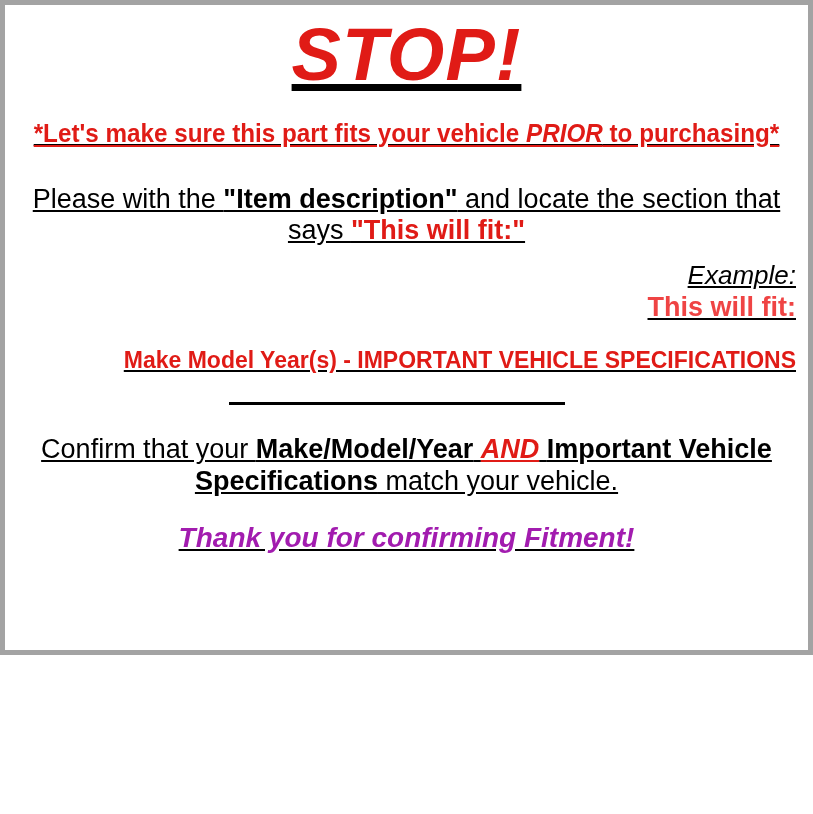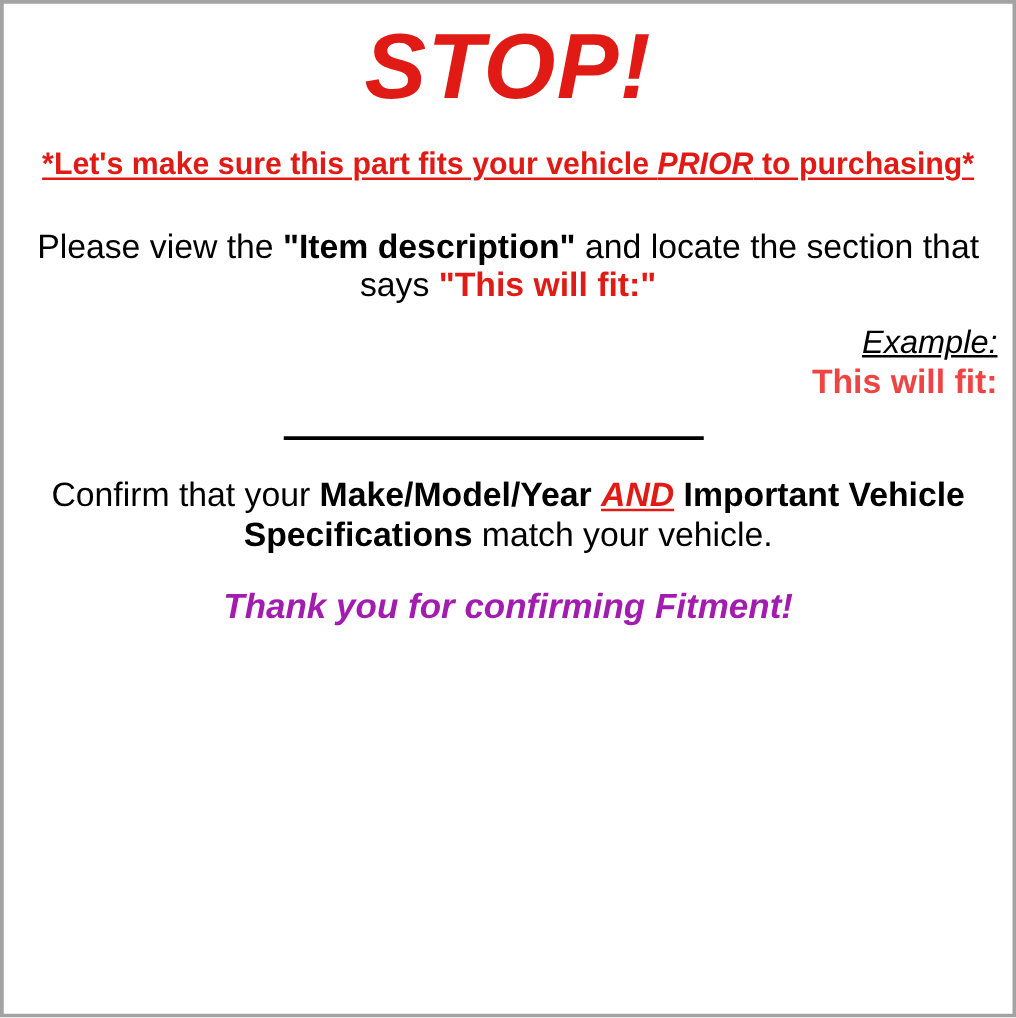--- a/index.html
+++ b/index.html
@@ -12,24 +12,25 @@
     width: 813px;
     height: 814px;
     overflow: hidden;
     font-family: "Liberation Sans", sans-serif;
   }
 
   
   #notice-panel {
     box-sizing: border-box;
     width: 813px;
-    height: 814px;
+    height: 655px;
     background: #ffffff;
-    border: 3px solid #a3a3a3;
+    border: 5px solid #a3a3a3;
     position: relative;
+    text-decoration: underline;
   }
 
   #notice-body {
     box-sizing: border-box;
     width: 100%;
     height: 100%;
     padding: 0 12px;
     display: block;
   }
 
@@ -158,25 +159,26 @@
 <body>
 
 <div id="notice-panel">
   <div id="notice-body">
 
     <div class="headline">STOP!</div>
 
     <div class="tagline"><span>*Let's make sure this part fits your vehicle </span><span class="ital">PRIOR</span><span> to purchasing*</span></div>
 
 
-    <p class="para p2"><span>Please view the </span><span class="blkbold">"Item description"</span><span> and locate the section that says </span><span class="redbold">"This will fit:"</span></p>
+    <p class="para p2"><span>Please with the </span><span class="blkbold">"Item description"</span><span> and locate the section that says </span><span class="redbold">"This will fit:"</span></p>
 
     <div class="example-block">
       <div><span class="example-label">Example:</span></div>
       <div class="example-fit">This will fit:</div>
+      <div class="example-spec">Make Model Year(s) - IMPORTANT VEHICLE SPECIFICATIONS</div>
     </div>
 
     <div class="divider-wrap">
       <div class="divider"></div>
     </div>
 
     <p class="para p3"><span>Confirm that your </span><span class="blkbold">Make/Model/Year</span><span>&nbsp;</span><span class="rd bold ital ul">AND</span><span>&nbsp;</span><span class="blkbold">Important Vehicle Specifications</span><span> match your vehicle.</span></p>
 
 
     <div class="thankyou">Thank you for confirming Fitment!</div>

